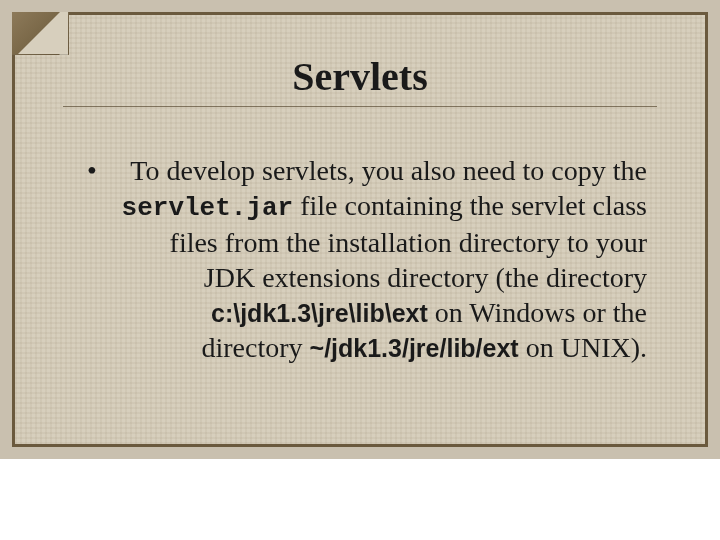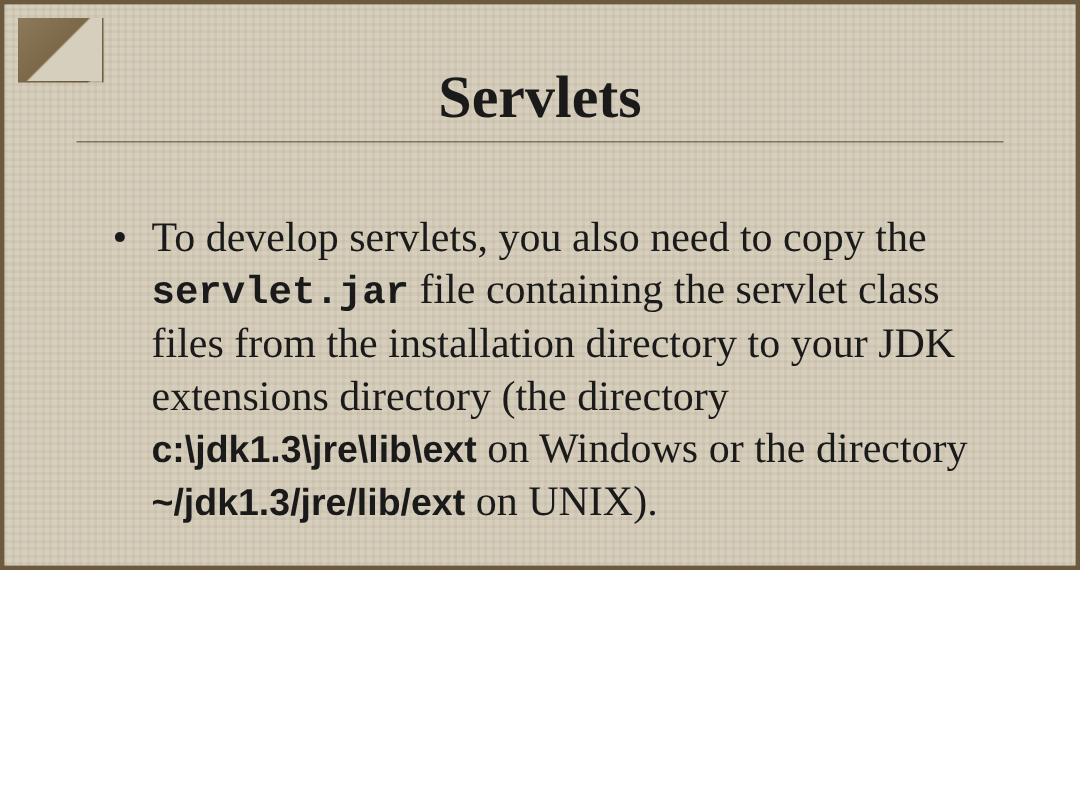--- a/index.html
+++ b/index.html
@@ -4,23 +4,24 @@
 <style>
   html, body {
     margin: 0;
     padding: 0;
     width: 720px;
     height: 540px;
     overflow: hidden;
   }
   .slide {
     width: 720px;
-    height: 380px;
+    height: 459px;
     box-sizing: border-box;
     background: #c9c0af;
+    padding: 12px;
     position: relative;
   }
   .inner {
     box-sizing: border-box;
     width: 100%;
     height: 100%;
     border: 3px solid #6b5a3e;
     background:
       repeating-linear-gradient(0deg,  rgba(120,100,70,0.07) 0 2px, transparent 2px 5px),
       repeating-linear-gradient(90deg, rgba(120,100,70,0.07) 0 2px, transparent 2px 5px),
@@ -50,20 +51,21 @@
     border-top: 1px solid rgba(70,55,30,0.6);
     margin: 0 0 46px 0;
   }
   ul.body {
     list-style: none;
     margin: 0;
     padding: 0 10px 0 24px;
     font-family: "Times New Roman", Times, serif;
     font-size: 28px;
     line-height: 1.25;
+    text-align: right;
   }
   ul.body li {
     position: relative;
     padding-left: 26px;
   }
   ul.body li::before {
     content: "•";
     position: absolute;
     left: 0;
     top: 0;

